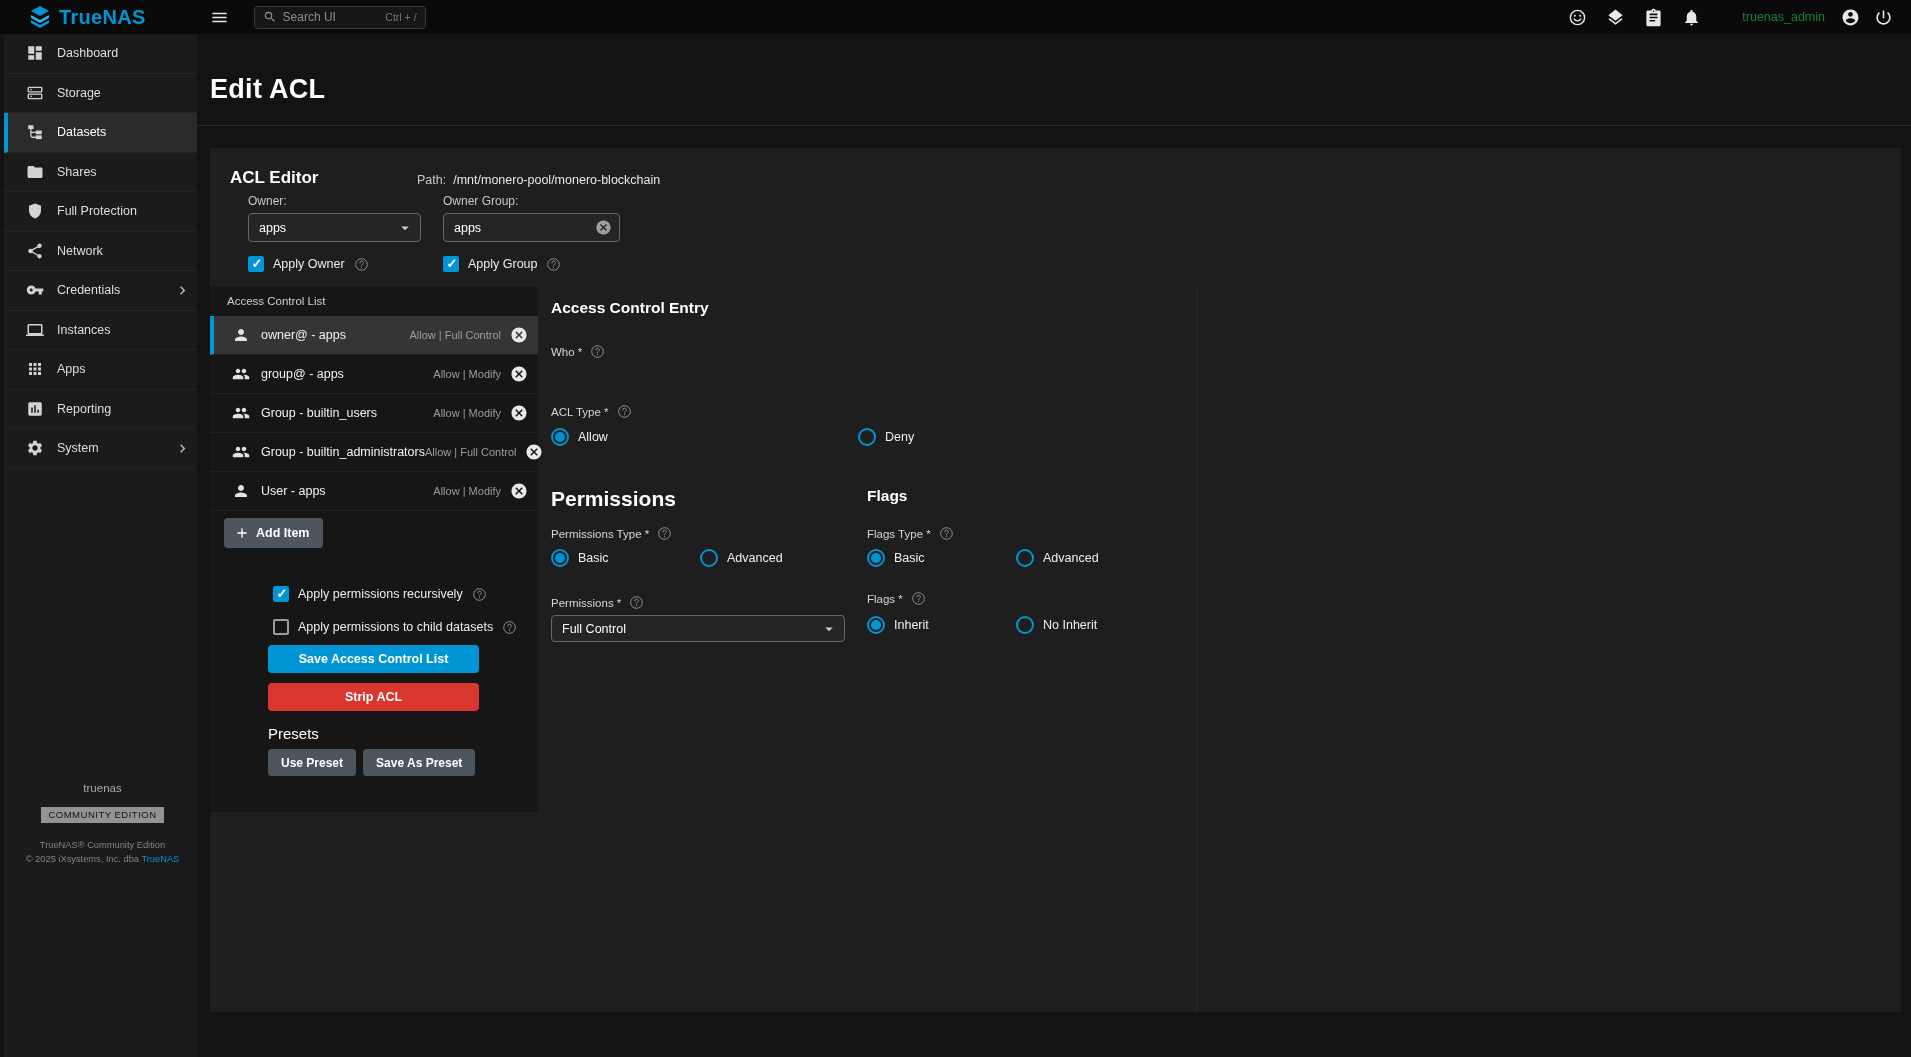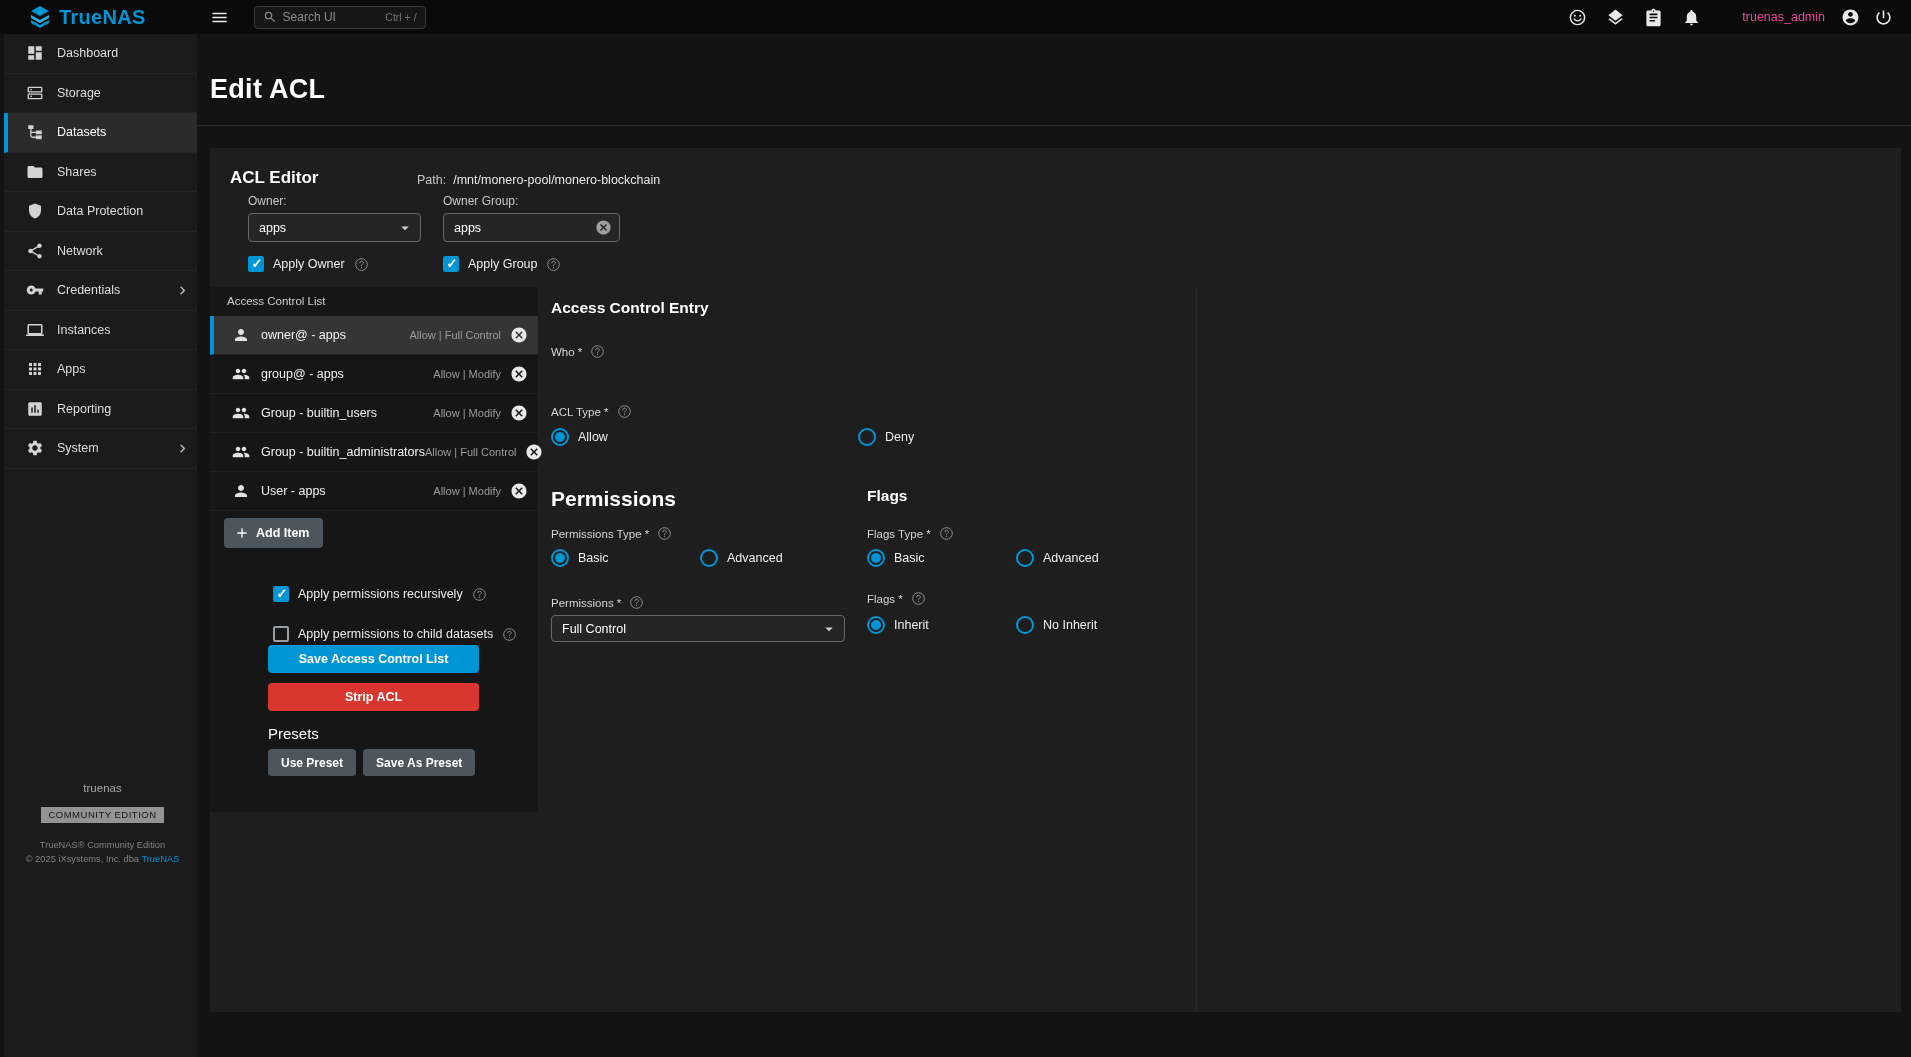--- a/index.html
+++ b/index.html
@@ -17,21 +17,21 @@
   .iconbtn{background:none;border:none;color:#e8e8e8;width:28px;height:28px;display:inline-flex;align-items:center;justify-content:center;padding:0}
   .iconbtn .icon{width:19px;height:19px}
   .menu-btn{margin-left:60px}
   .search{margin-left:20px;width:172px;height:23px;background:#161616;border:1px solid #3a3a3a;border-radius:4px;display:flex;align-items:center;padding:0 8px;gap:6px}
   .search .search-glyph{width:14px;height:14px;color:#8d8d8d;flex:none}
   .search input{flex:1;min-width:0;background:transparent;border:none;outline:none;color:#ddd;font-size:12px;font-family:inherit}
   .search input::placeholder{color:#8d8d8d}
   .kbd{font-size:10.5px;color:#757575;white-space:nowrap}
   .topbar-right{margin-left:auto;display:flex;align-items:center;gap:5px;margin-right:14px}
   .top-actions{display:flex;align-items:center;gap:10px;margin-right:8px}
-  .username{font-size:12.5px;color:#ec4899;margin:0 6px 0 24px}
+  .username{font-size:12.5px;color:#15803d;margin:0 6px 0 24px}
 
   
   .sidebar{position:absolute;top:34px;left:4px;width:197px;height:1023px;background:#1b1b1b}
   .nav-item{height:39.5px;display:flex;align-items:center;padding-left:22px;border-bottom:1px solid #242424;font-size:12.5px;color:#dedede;cursor:pointer}
   .nav-item .nav-icon{width:18px;height:18px;margin-right:13px;color:#d3d3d3;flex:none}
   .nav-item.active{background:#2b2b2b;border-left:4px solid var(--accent);padding-left:18px;color:#fff}
   .nav-item .chevron{display:none;width:17px;height:17px;margin-left:auto;margin-right:10px;color:#bdbdbd;flex:none}
   .nav-item .chevron.show{display:inline-flex}
   .sidebar-footer{position:absolute;top:748px;left:0;right:0;text-align:center}
   .hostname{font-size:11.5px;color:#a8a8a8;margin-bottom:10px}
@@ -80,21 +80,21 @@
   .who{font-size:12.5px;color:#f2f2f2;white-space:nowrap}
   .perms{margin-left:auto;font-size:11px;color:#9c9c9c;white-space:nowrap}
   .remove-btn{background:none;border:none;padding:0;margin-left:9px;width:18px;height:18px;color:#e9e9e9;flex:none}
   .remove-btn .icon{width:18px;height:18px}
   .btn{border:none;border-radius:4px;color:#fff;font-size:12.5px;font-weight:700;display:inline-flex;align-items:center;justify-content:center;gap:6px}
   .btn.gray{background:var(--btn-gray)}
   .btn.primary{background:var(--accent)}
   .btn.danger{background:var(--danger)}
   .add-item{position:absolute;left:14px;top:231px;height:30px;padding:0 14px 0 10px}
   .add-item .add-glyph{width:16px;height:16px}
-  .opt-rows{position:absolute;left:63px;top:296px;display:flex;flex-direction:column;gap:18px}
+  .opt-rows{position:absolute;left:63px;top:296px;display:flex;flex-direction:column;gap:11px}
   .opt-rows .check-row{height:22px}
   .save-acl{position:absolute;left:58px;top:358px;width:211px;height:28px}
   .strip-acl{position:absolute;left:58px;top:396px;width:211px;height:28px}
   .presets-title{position:absolute;left:58px;top:438px;font-size:15px;font-weight:400}
   .preset-row{position:absolute;left:58px;top:462px;display:flex;gap:7px}
   .preset-row .btn{height:27px;padding:0 13px;font-size:12px}
 
   
   .ace{position:absolute;left:328px;top:139px;right:0;bottom:0}
   .ace-divider{position:absolute;left:658px;top:0;bottom:0;width:1px;background:#292929}
@@ -250,21 +250,21 @@
         </span>
         <span class="nav-label">Shares</span>
 
       </div>
       <div class="nav-item">
         <span class="icon nav-icon">
           <svg viewBox="0 0 24 24" fill="currentColor">
             <path d="M12 2L4 5v6.09c0 5.05 3.41 9.76 8 10.91 4.59-1.15 8-5.86 8-10.91V5l-8-3z"></path>
           </svg>
         </span>
-        <span class="nav-label">Data Protection</span>
+        <span class="nav-label">Full Protection</span>
 
       </div>
       <div class="nav-item">
         <span class="icon nav-icon">
           <svg viewBox="0 0 24 24" fill="currentColor">
             <path d="M18 16.08c-.76 0-1.44.3-1.96.77L8.91 12.7c.05-.23.09-.46.09-.7s-.04-.47-.09-.7l7.05-4.11c.54.5 1.25.81 2.04.81 1.66 0 3-1.34 3-3s-1.34-3-3-3-3 1.34-3 3c0 .24.04.47.09.7L8.04 9.81C7.5 9.31 6.79 9 6 9c-1.66 0-3 1.34-3 3s1.34 3 3 3c.79 0 1.5-.31 2.04-.81l7.12 4.16c-.05.21-.08.43-.08.65 0 1.61 1.31 2.92 2.92 2.92s2.92-1.31 2.92-2.92-1.31-2.92-2.92-2.92z"></path>
           </svg>
         </span>
         <span class="nav-label">Network</span>
 

